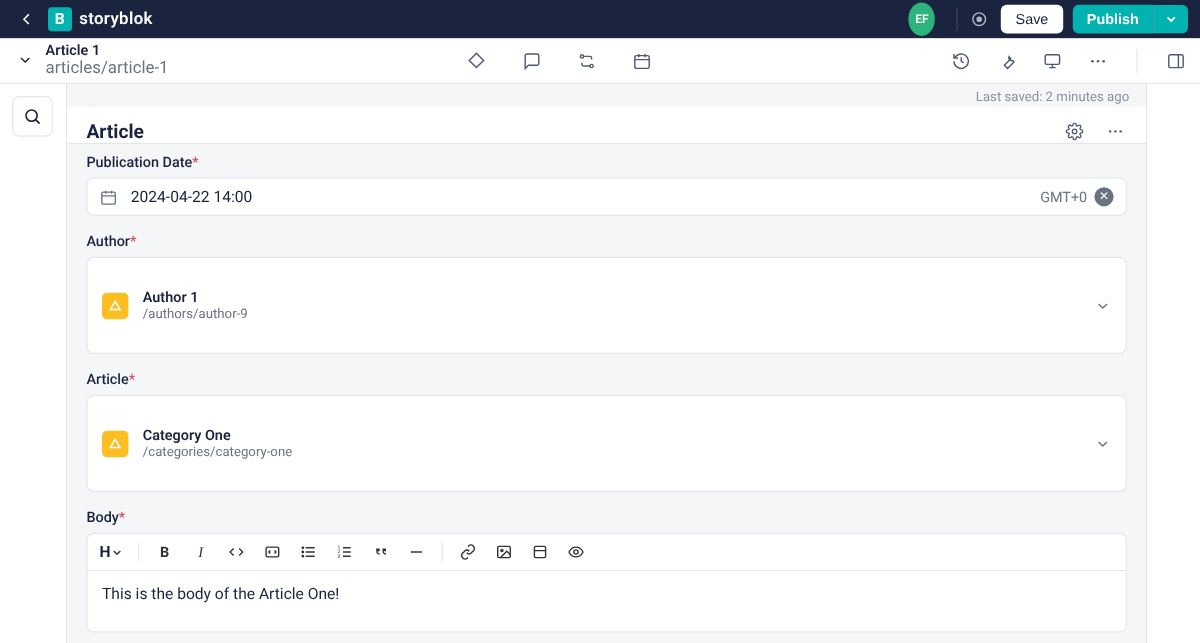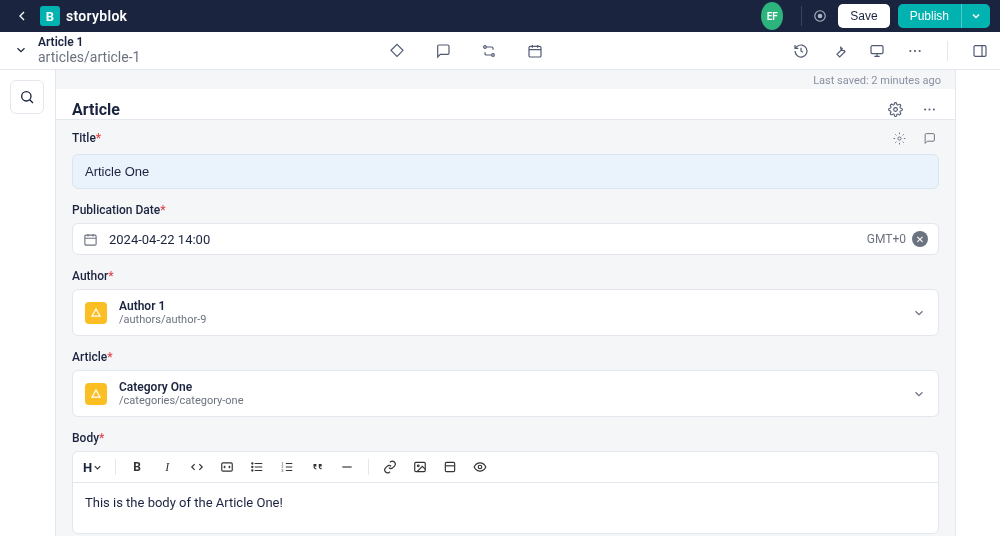--- a/index.html
+++ b/index.html
@@ -9,21 +9,21 @@
   .topbar { background: #1b243f; color: #fff; height: 32px; display:flex; align-items:center; padding:0 10px; }
   .topbar .back { width:24px; display:flex; align-items:center; justify-content:center; cursor:pointer;}
   .brand { display:flex; align-items:center; margin-left:6px; font-weight:600; letter-spacing:0.3px; font-size:14px;}
   .brand-logo { width:20px; height:20px; background:#00b3b0; border-radius:3px; display:flex; align-items:center; justify-content:center; color:#fff; font-weight:700; margin-right:6px; font-size:13px;}
   .topbar .spacer { flex:1; }
   .avatar { width:22px; height:28px; border-radius:50%; background:#2db47d; color:#fff; font-size:10px; font-weight:600; display:flex; align-items:center; justify-content:center; margin-right:10px;}
   .sep { width:1px; height:20px; background:#3a4462; margin:0 8px;}
   .rec-icon { width:20px; height:20px; display:flex; align-items:center; justify-content:center; margin-right:8px;}
   .btn-save { background:#fff; color:#1b243f; border:none; border-radius:5px; padding:5px 12px; font-size:12px; font-weight:500; cursor:pointer; margin-right:8px;}
   .publish-group { display:flex; }
-  .btn-publish { background:#00b3b0; color:#fff; border:none; border-radius:5px 0 0 5px; padding:5px 12px; font-size:12px; font-weight:400; cursor:pointer;}
+  .btn-publish { background:#00b3b0; color:#fff; border:none; border-radius:5px 0 0 5px; padding:5px 12px; font-size:12px; font-weight:700; cursor:pointer;}
   .btn-publish-dd { background:#00b3b0; color:#fff; border:none; border-left:1px solid rgba(255,255,255,0.3); border-radius:0 5px 5px 0; padding:5px 8px; cursor:pointer; display:flex; align-items:center;}
 
   
   .subtool { height:38px; border-bottom:1px solid #e3e6ec; display:flex; align-items:center; padding:0 10px; background:#fff;}
   .subtool .left { display:flex; align-items:center;}
   .chevtog { width:22px; height:22px; display:flex; align-items:center; justify-content:center; cursor:pointer; margin-right:6px;}
   .doc-title { font-size:12px; font-weight:600; line-height:1.15;}
   .doc-slug { font-size:14px; color:#6b7280;}
   .subtool .center { flex:1; display:flex; justify-content:center; gap:26px;}
   .subtool .right { display:flex; gap:18px; align-items:center;}
@@ -51,21 +51,21 @@
   .field-label { font-size:12px; font-weight:500; color:#1b243f;}
   .req { color:#e0474c; }
   .field-label-row .ficons { margin-left:auto; display:flex; gap:10px; color:#6b7280;}
   .input-text { width:100%; background:#eaf2fb; border:1px solid #d9e5f2; border-radius:6px; padding:9px 12px; font-size:13px; color:#1b243f;}
   .ref-box, .date-box, .rte-box { width:100%; background:#fff; border:1px solid #e3e6ec; border-radius:6px; }
   .date-box { display:flex; align-items:center; padding:7px 10px;}
   .date-box .cal { width:18px; margin-right:8px; color:#6b7280;}
   .date-box .val { flex:1; font-size:13px;}
   .tz { font-size:12px; color:#6b7280; margin-right:6px;}
   .clr { width:16px; height:16px; border-radius:50%; background:#6b7280; color:#fff; display:flex; align-items:center; justify-content:center; font-size:10px; cursor:pointer;}
-  .ref-box { display:flex; align-items:center; padding:9px 12px;}
+  .ref-box { display:flex; align-items:center; padding:26px 12px;}
   .ref-icon { width:22px; height:22px; background:#fbbf24; border-radius:4px; margin-right:12px; display:flex; align-items:center; justify-content:center; color:#fff;}
   .ref-text .rt { font-size:12px; font-weight:600;}
   .ref-text .rs { font-size:11px; color:#6b7280;}
   .ref-chev { margin-left:auto; color:#6b7280;}
   .rte-toolbar { display:flex; align-items:center; gap:12px; padding:6px 10px; border-bottom:1px solid #e3e6ec;}
   .rte-toolbar .tb { width:18px; height:18px; display:flex; align-items:center; justify-content:center; cursor:pointer; color:#333; font-size:12px;}
   .rte-toolbar .tb.bold { font-weight:700;}
   .rte-toolbar .tb.italic { font-style:italic; font-family: Georgia, serif;}
   .rte-toolbar .hsel { font-weight:700; font-size:13px; display:flex; align-items:center; cursor:pointer;}
   .rte-toolbar .tsep { width:1px; height:16px; background:#e3e6ec;}
@@ -206,39 +206,20 @@
               <circle cx="5" cy="12" r="1.6"></circle>
               <circle cx="12" cy="12" r="1.6"></circle>
               <circle cx="19" cy="12" r="1.6"></circle>
             </svg>
         </div>
       </div>
     </div>
 
     <div class="form">
 
-      <div class="field">
-        <div class="field-label-row">
-          <span class="field-label"><span>Title</span><span class="req">*</span></span>
-          <div class="ficons">
-            <span class="icon-btn">
-                <svg width="13" height="13" viewBox="0 0 24 24" fill="none" stroke="#6b7280" stroke-width="1.8">
-                  <circle cx="12" cy="12" r="3"></circle>
-                  <path d="M12 1v3m0 16v3M4.2 4.2l2.1 2.1m11.4 11.4 2.1 2.1M1 12h3m16 0h3M4.2 19.8l2.1-2.1m11.4-11.4 2.1-2.1"></path>
-                </svg>
-              </span>
-            <span class="icon-btn">
-                <svg width="13" height="13" viewBox="0 0 24 24" fill="none" stroke="#6b7280" stroke-width="1.8">
-                  <path d="M21 15a2 2 0 0 1-2 2H8l-4 4V5a2 2 0 0 1 2-2h13a2 2 0 0 1 2 2z"></path>
-                </svg>
-              </span>
-          </div>
-        </div>
-        <input class="input-text" value="Article One" style="">
-      </div>
 
       <div class="field">
         <div class="field-label-row">
           <span class="field-label"><span>Publication Date</span><span class="req">*</span></span>
         </div>
         <div class="date-box">
           <span class="cal">
               <svg width="15" height="15" viewBox="0 0 24 24" fill="none" stroke="#6b7280" stroke-width="1.8">
                 <rect x="3" y="5" width="18" height="16" rx="2"></rect>
                 <path d="M16 3v4M8 3v4M3 10h18"></path>

